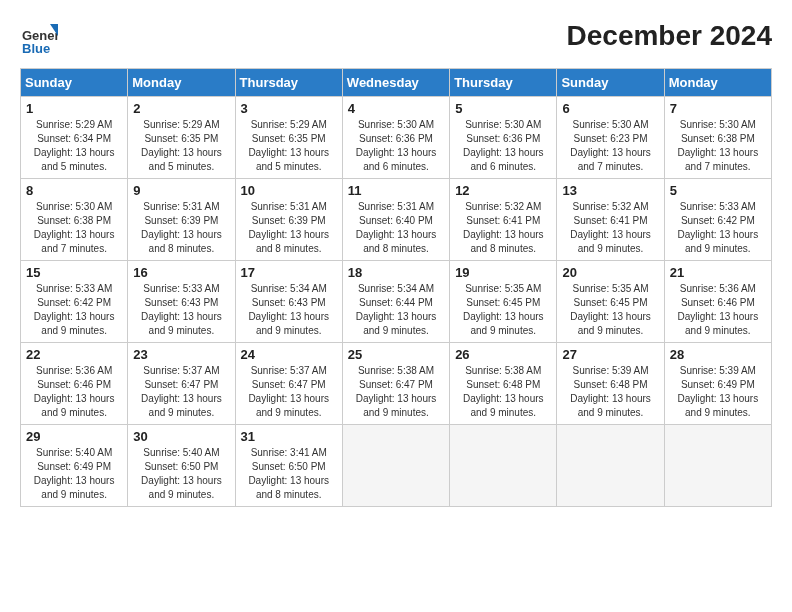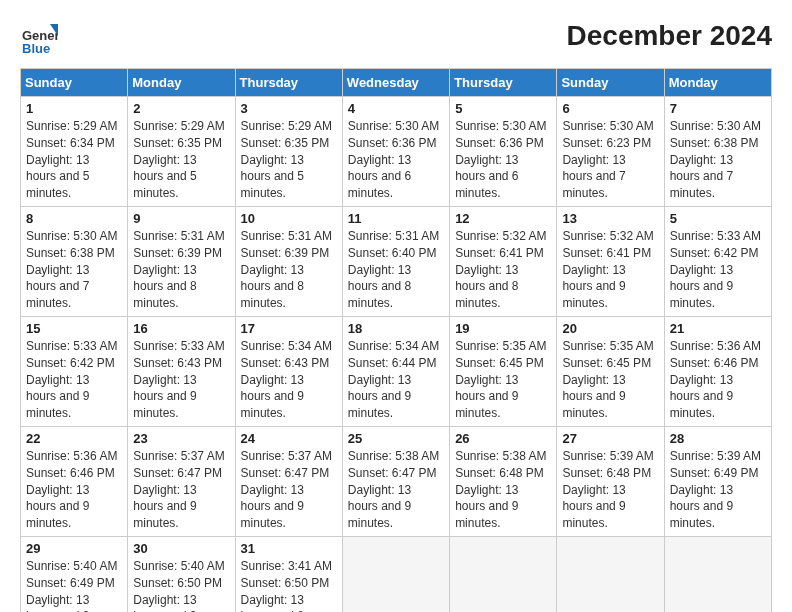--- a/index.html
+++ b/index.html
@@ -60,22 +60,23 @@
     }
     .day-number {
       font-size: 13px;
       font-weight: bold;
       color: #222;
       display: block;
       margin-bottom: 2px;
     }
     .day-info {
       line-height: 1.4;
-      font-size: 12px;
+      font-size: 10px;
       color: #333;
+      text-align: center;
     }
     tr.week-row td {
       height: 80px;
     }
     tr.last-row td {
       height: 70px;
     }
   </style>
 </head>
 <body>

